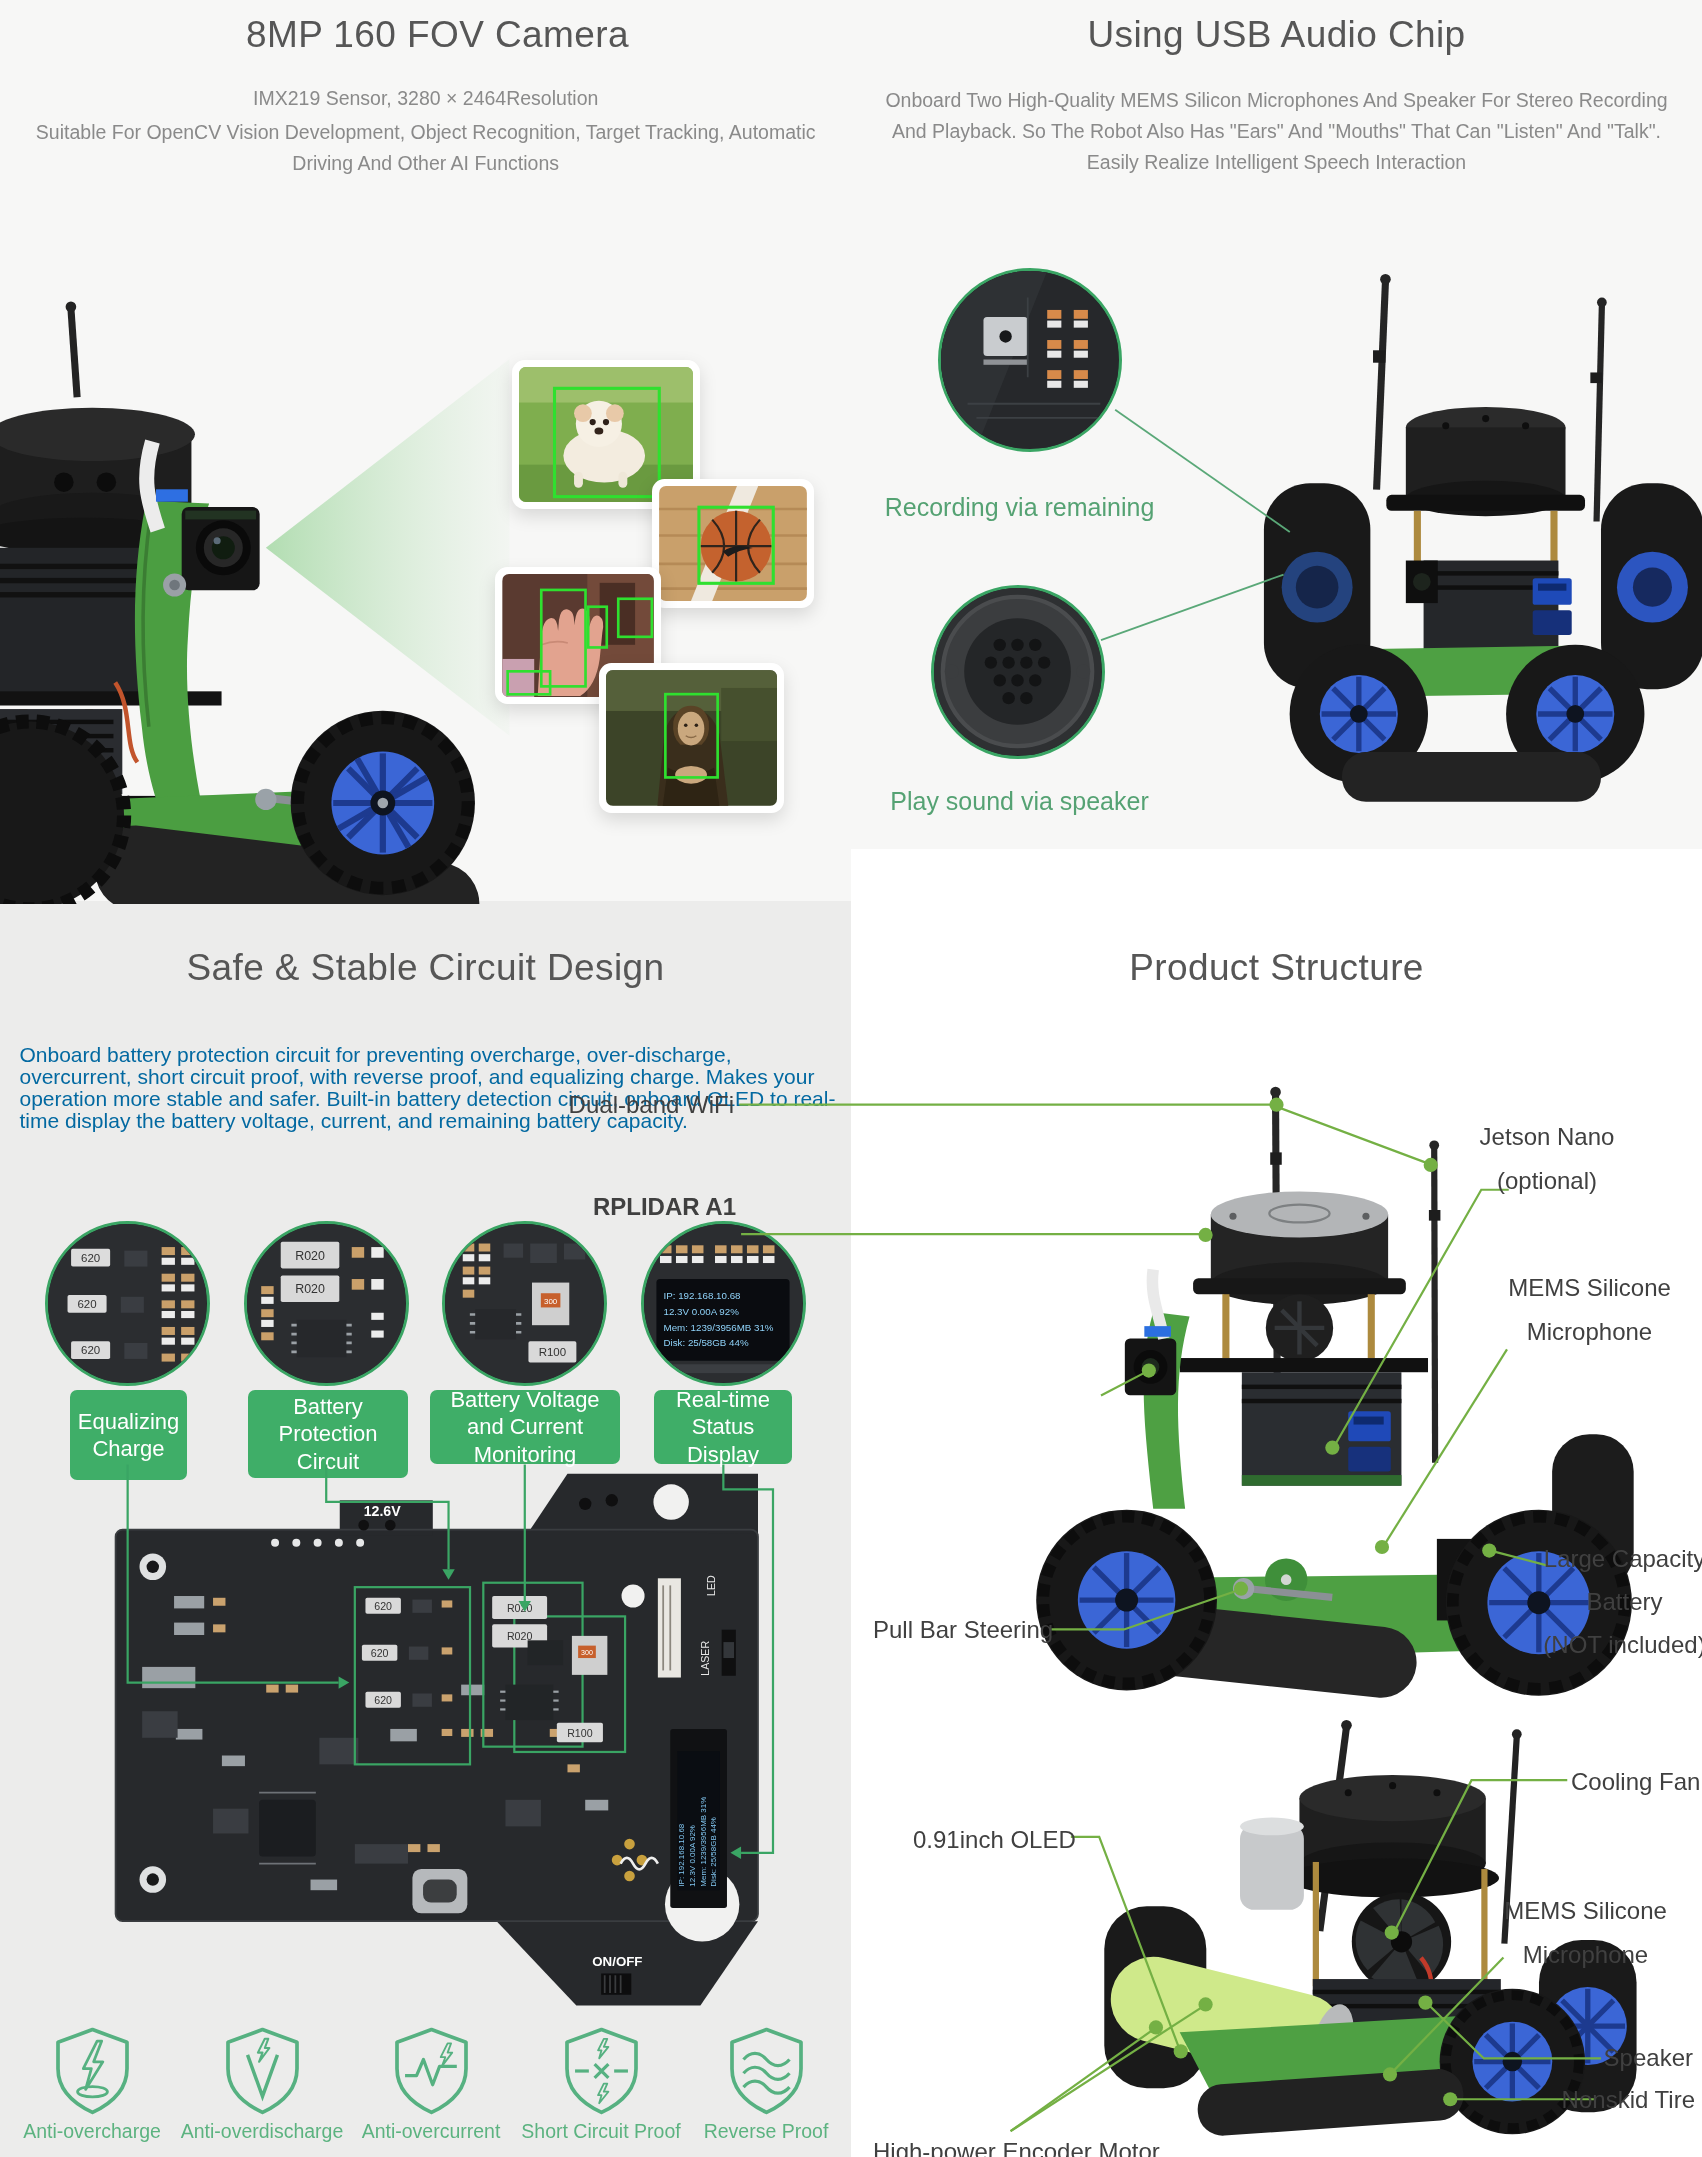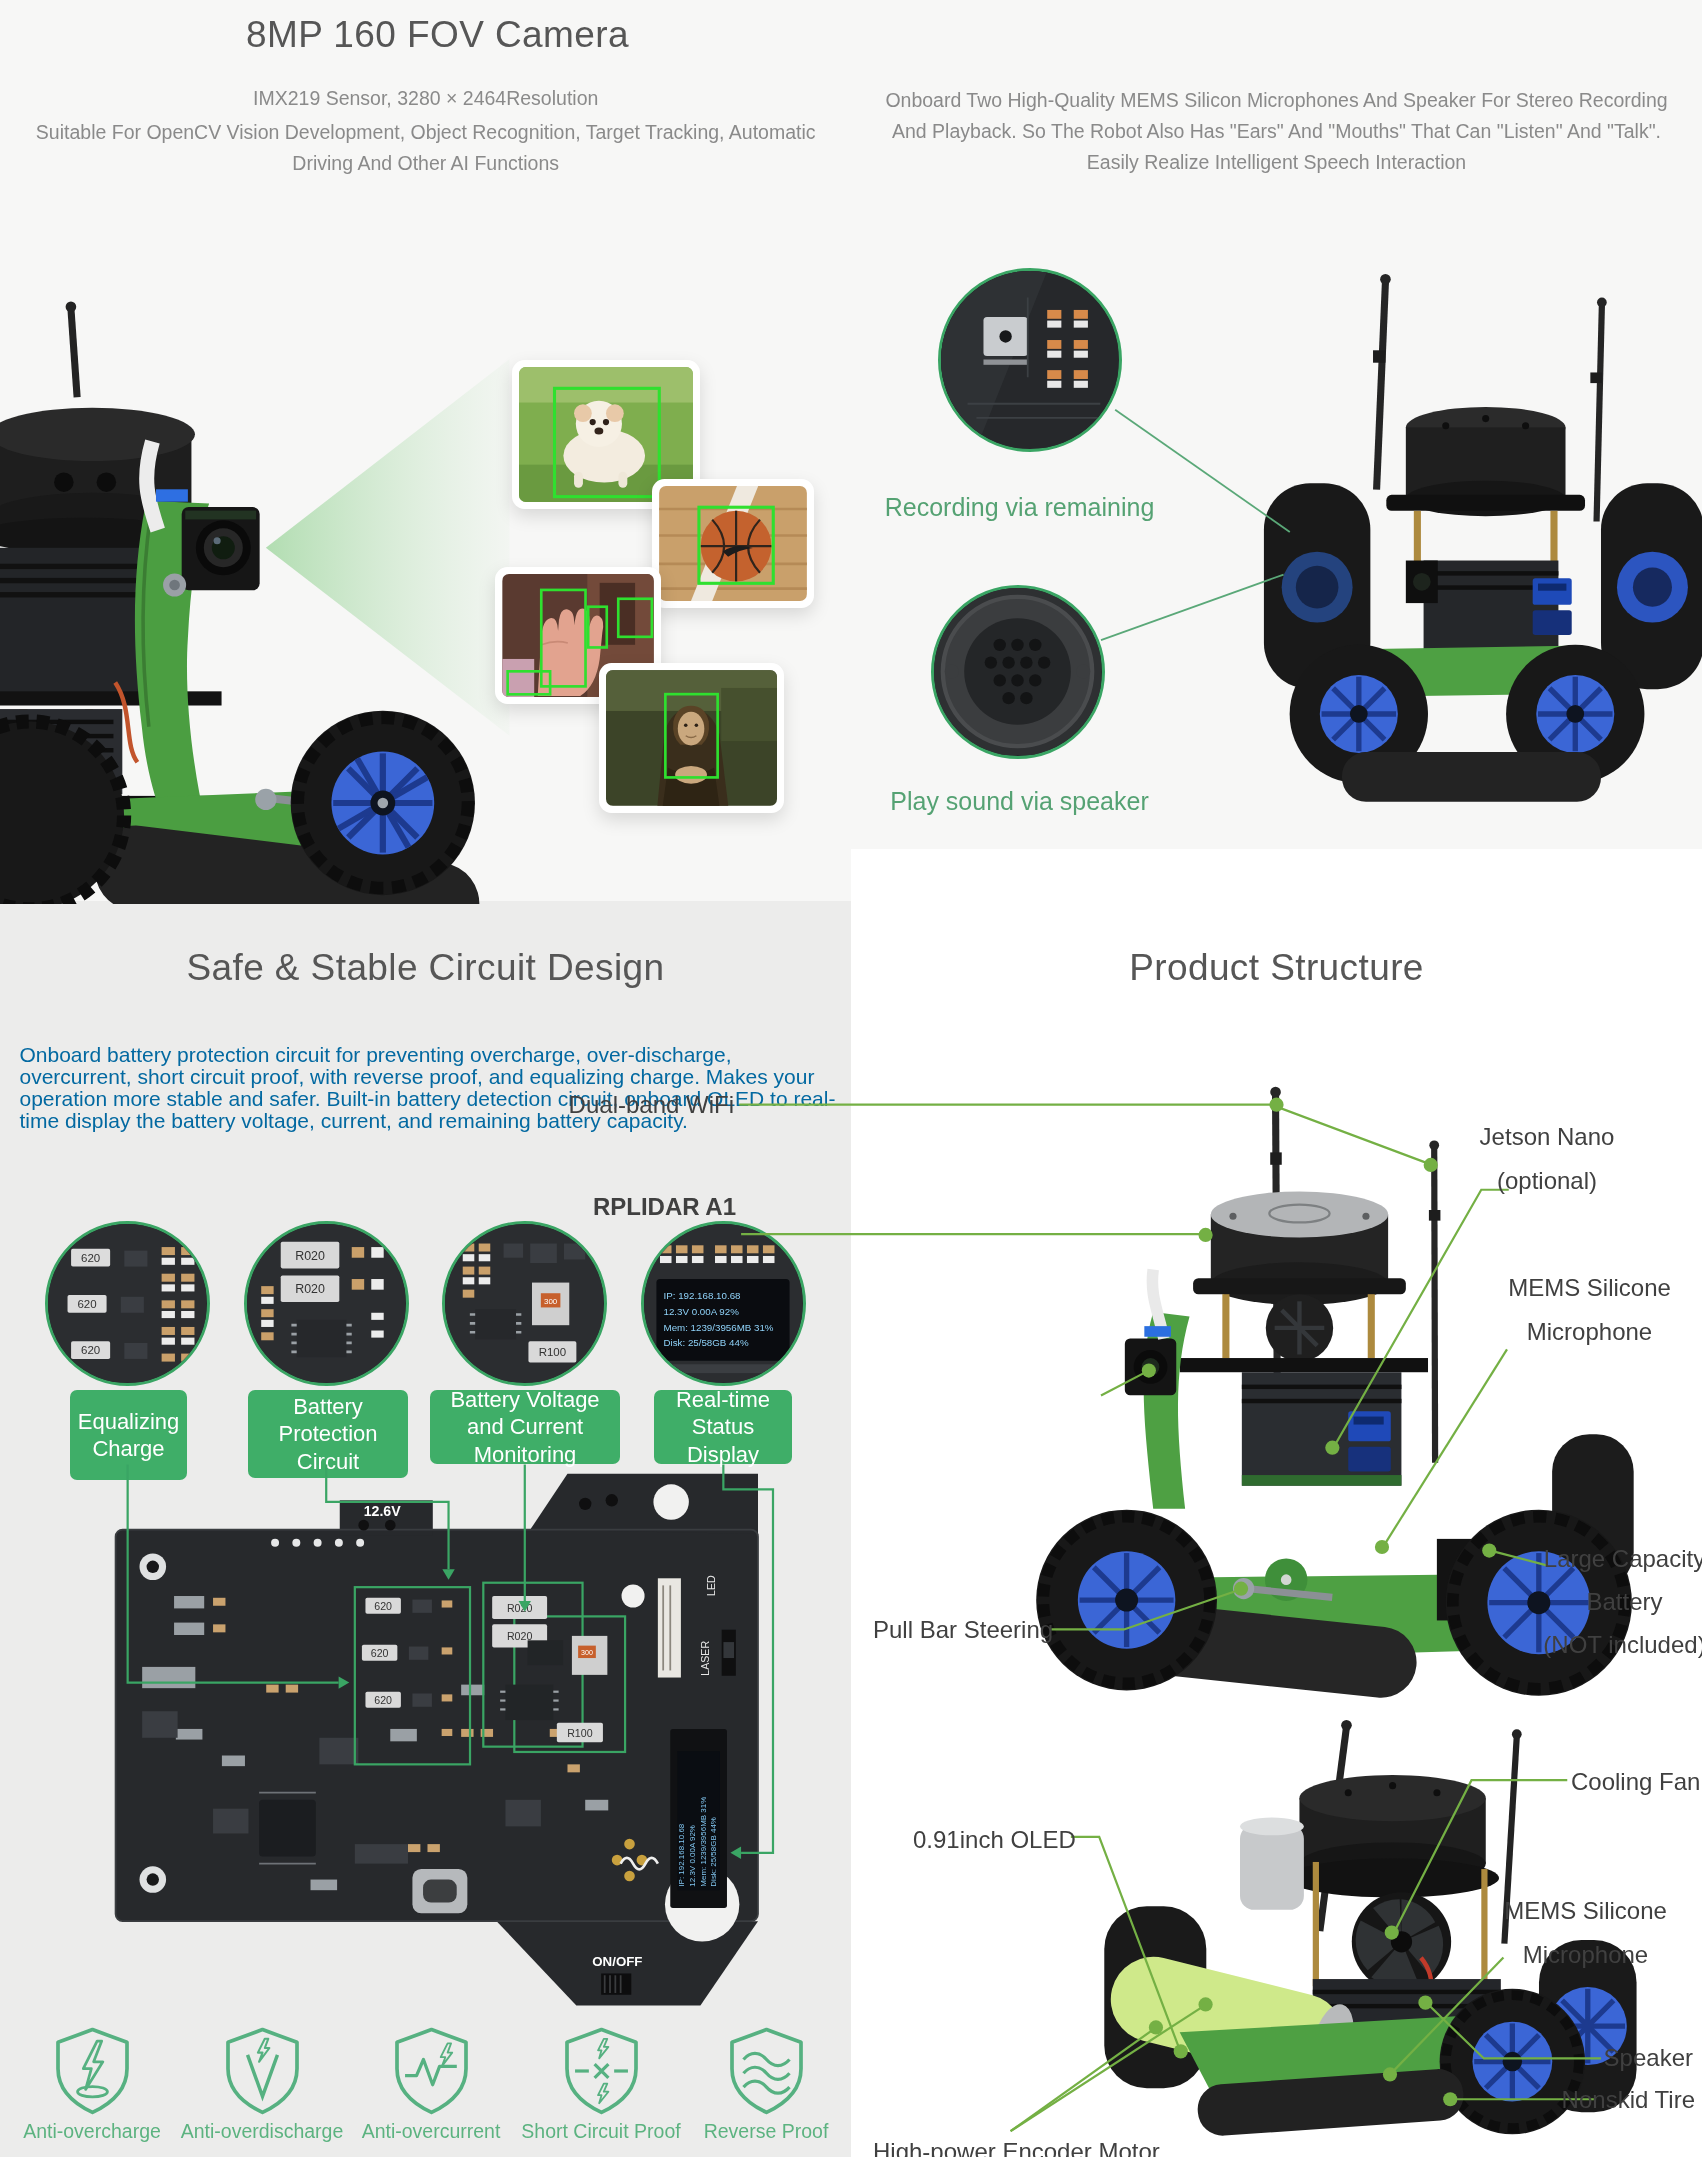--- a/index.html
+++ b/index.html
@@ -171,20 +171,21 @@
       <ellipse cx="96" cy="66" rx="15" ry="19" fill="#caa87e"></ellipse>
       <circle cx="90" cy="62" r="2" fill="#2c2117"></circle>
         <circle cx="102" cy="62" r="2" fill="#2c2117"></circle>
       <path d="M90 74 q6 4 12 0" stroke="#8a6b48" stroke-width="1.6" fill="none"></path>
       <path d="M70 110 q26 14 52 0 l6 43 l-64 0 z" fill="#2e2414"></path>
       <ellipse cx="96" cy="118" rx="18" ry="10" fill="#caa87e"></ellipse>
       <rect x="67" y="27" width="59" height="94" fill="none" stroke="#2fe02f" stroke-width="3"></rect>
     </svg>
   </div>
 
+  <div class="abs sec-title" style="left:851px;top:14px;width:851px;">Using USB Audio Chip</div>
   <div class="abs sub" style="left:873px;top:85px;width:807px;">Onboard Two High-Quality MEMS Silicon Microphones And Speaker For Stereo Recording And Playback. So The Robot Also Has "Ears" And "Mouths" That Can "Listen" And "Talk". Easily Realize Intelligent Speech Interaction</div>
 
   <div class="abs circle z2" style="left:938px;top:268px;width:184px;height:184px;">
     <svg width="177" height="177" viewBox="0 0 200 200">
       <rect width="200" height="200" fill="#26282b"></rect>
       <polygon points="0,0 120,0 40,200 0,200" fill="#2e3134"></polygon>
       <rect x="48" y="52" width="50" height="44" rx="4" fill="#c9cccf"></rect>
       <circle cx="73" cy="74" r="7" fill="#17181a"></circle>
       <rect x="48" y="100" width="50" height="6" fill="#8f9296"></rect>
       <g fill="#d78a4a">

